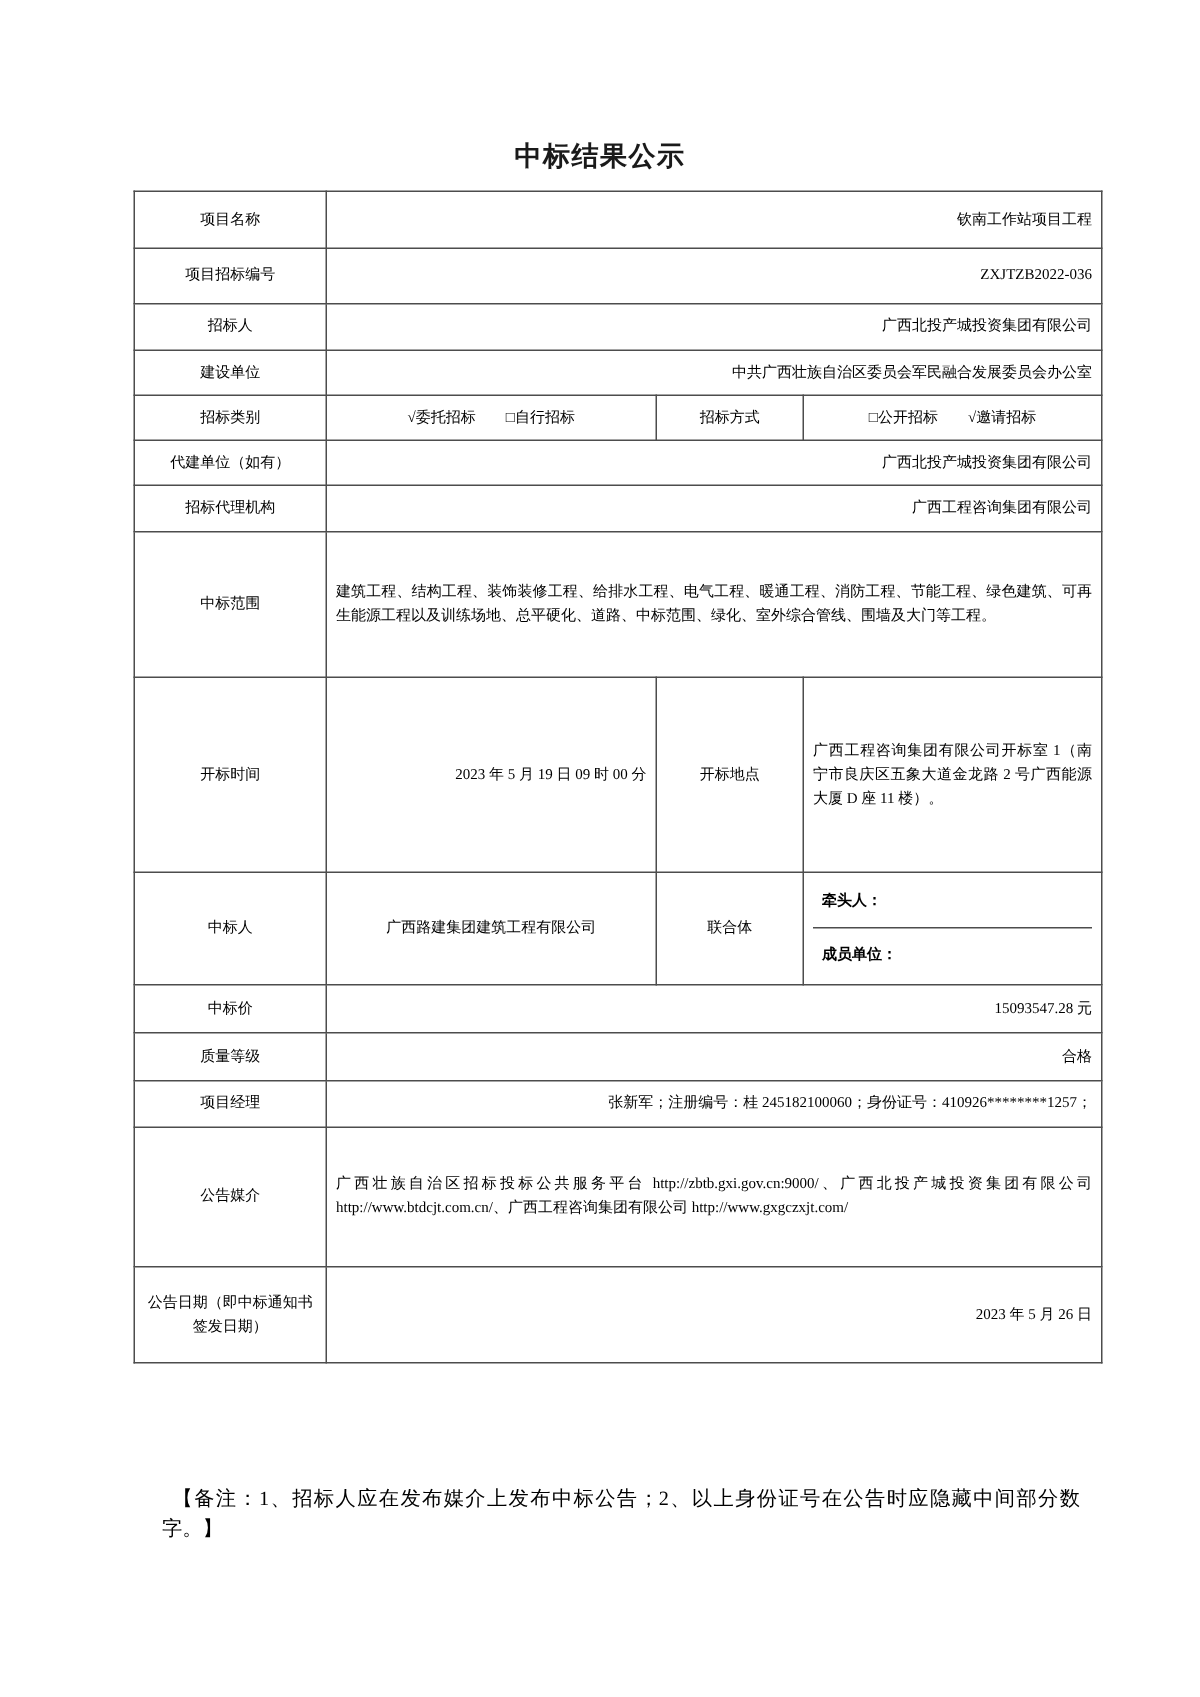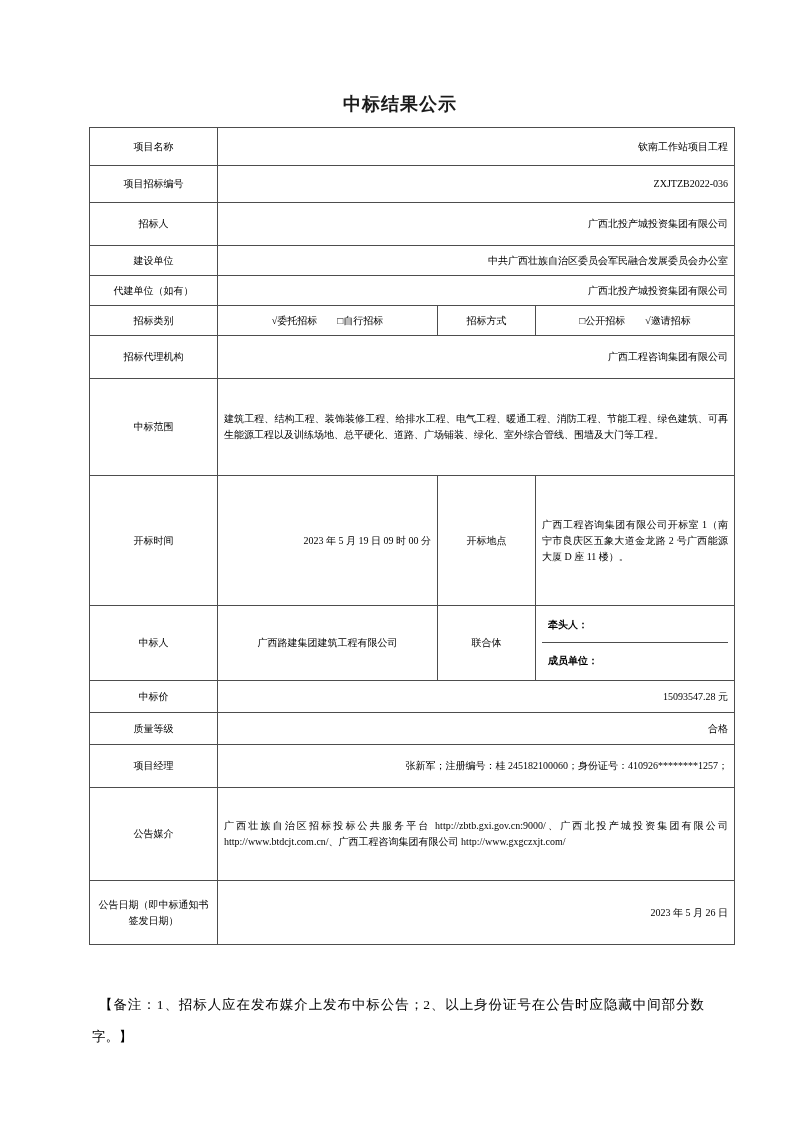--- a/index.html
+++ b/index.html
@@ -65,33 +65,33 @@
   .nested-top, .nested-bottom {
     height: 35px;
     display: flex;
     align-items: center;
     padding-left: 6px;
   }
   .nested-top { border-bottom: 1px solid #4d4d4d; }
   td.date-label { line-height: 26px; }
   .footer-note {
     position: absolute;
-    left: 92px;
+    left: 108px;
     top: 985px;
     width: 612px;
     font-size: 13.5px;
-    line-height: 32px;
+    line-height: 20px;
     text-indent: 7px;
     text-align: justify;
     color: #000000;
   }
   
   tr.h38 { height: 38px; }
   tr.h37 { height: 37px; }
-  tr.h31 { height: 43px; }
+  tr.h31 { height: 31px; }
   tr.h30 { height: 30px; }
   tr.h32 { height: 32px; }
   tr.h97 { height: 97px; }
   tr.h130 { height: 130px; }
   tr.h71 { height: 71px; }
   tr.h93 { height: 93px; }
   tr.h64 { height: 64px; }
 </style>
 </head>
 <body>
@@ -123,39 +123,39 @@
       <td class="lbl">招标人</td>
       <td class="val" colspan="3">广西北投产城投资集团有限公司</td>
     </tr>
 
     <tr class="h30">
       <td class="lbl">建设单位</td>
       <td class="val" colspan="3">中共广西壮族自治区委员会军民融合发展委员会办公室</td>
     </tr>
 
     <tr class="h30">
-      <td class="lbl">代建单位（如有）</td>
-      <td class="val" colspan="3">广西北投产城投资集团有限公司</td>
-    </tr>
-
-    <tr class="h30">
       <td class="lbl">招标类别</td>
       <td class="center">√委托招标　　□自行招标</td>
       <td class="lbl">招标方式</td>
       <td class="center">□公开招标　　√邀请招标</td>
     </tr>
 
+    <tr class="h30">
+      <td class="lbl">代建单位（如有）</td>
+      <td class="val" colspan="3">广西北投产城投资集团有限公司</td>
+    </tr>
+
     <tr class="h31">
       <td class="lbl">招标代理机构</td>
       <td class="val" colspan="3">广西工程咨询集团有限公司</td>
     </tr>
 
     <tr class="h97">
       <td class="lbl">中标范围</td>
-      <td class="multiline" colspan="3">建筑工程、结构工程、装饰装修工程、给排水工程、电气工程、暖通工程、消防工程、节能工程、绿色建筑、可再生能源工程以及训练场地、总平硬化、道路、广场铺装、绿化、室外综合管线、围墙及大门等工程。</td>
+      <td class="multiline" colspan="3">建筑工程、结构工程、装饰装修工程、给排水工程、电气工程、暖通工程、消防工程、节能工程、绿色建筑、可再生能源工程以及训练场地、总平硬化、道路、中标范围、绿化、室外综合管线、围墙及大门等工程。</td>
     </tr>
 
 
     <tr class="h130">
       <td class="lbl">开标时间</td>
       <td class="val">2023 年 5 月 19 日 09 时 00 分</td>
       <td class="lbl">开标地点</td>
       <td class="place-cell">广西工程咨询集团有限公司开标室 1（南宁市良庆区五象大道金龙路 2 号广西能源大厦 D 座 11 楼）。</td>
     </tr>
 

